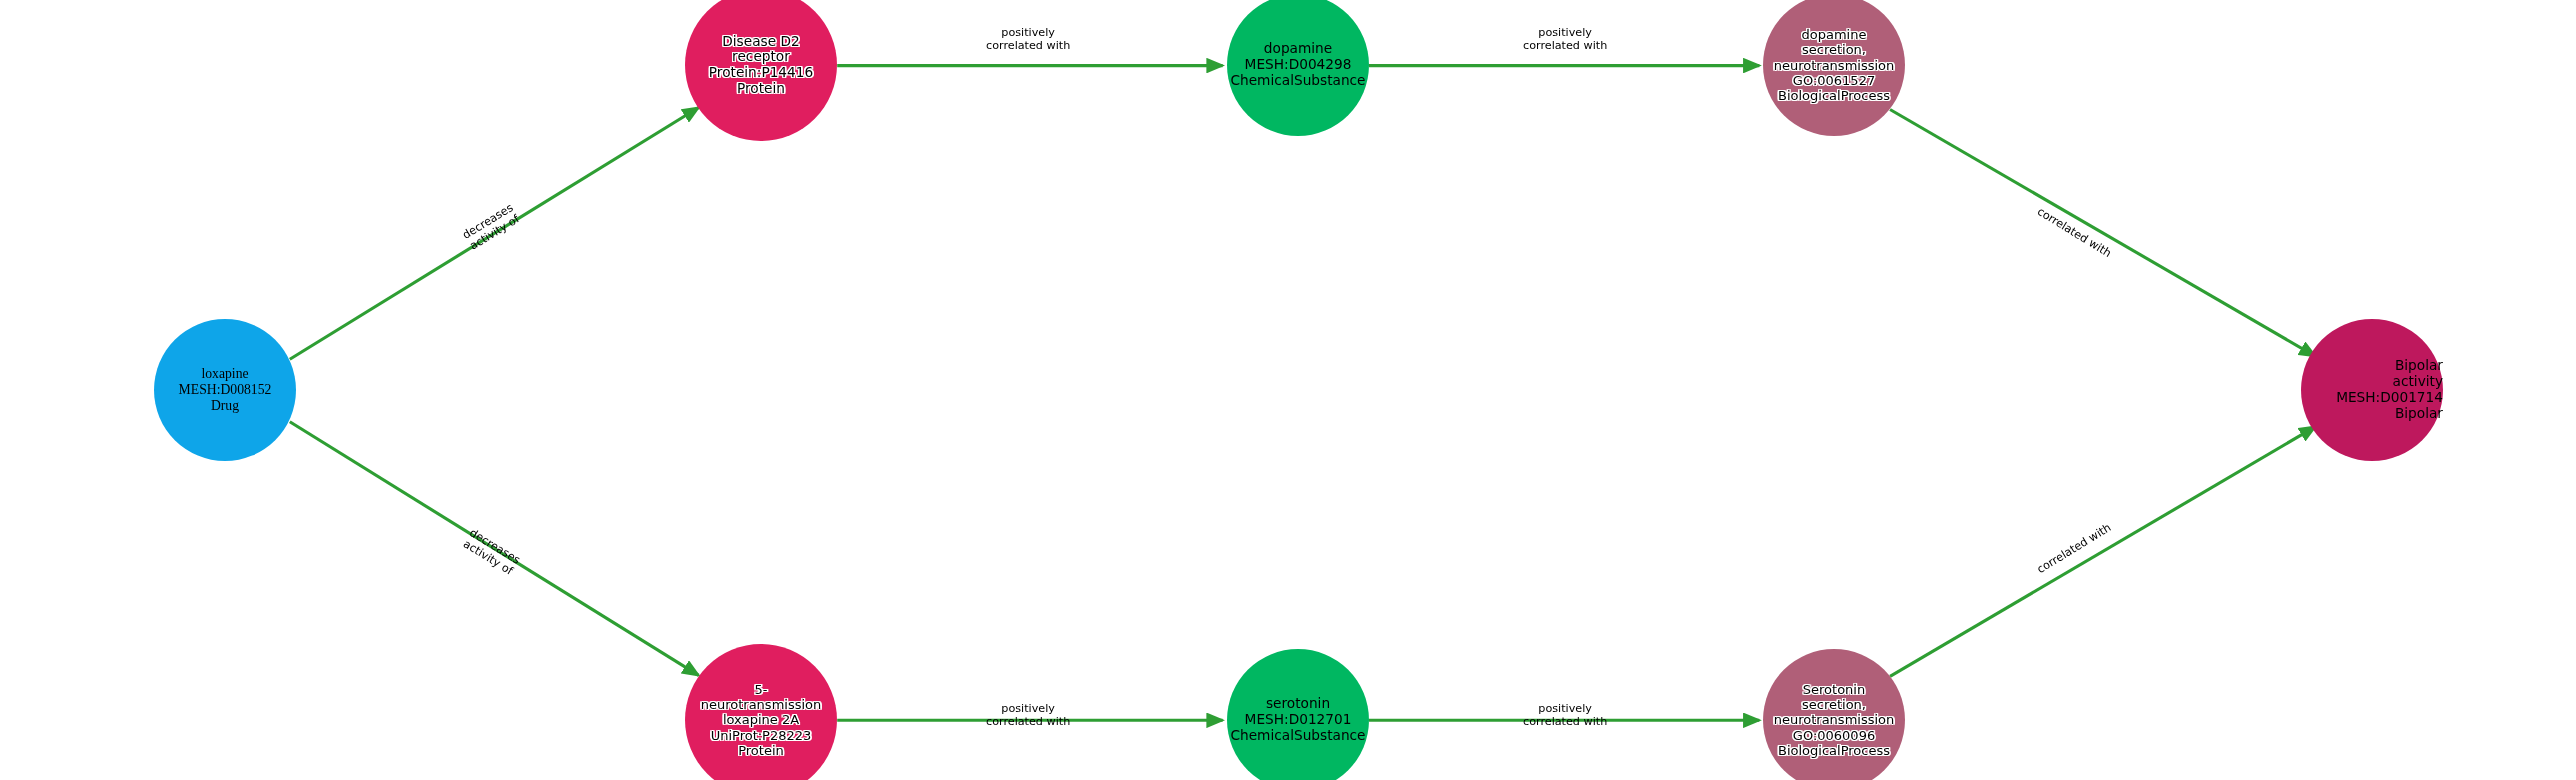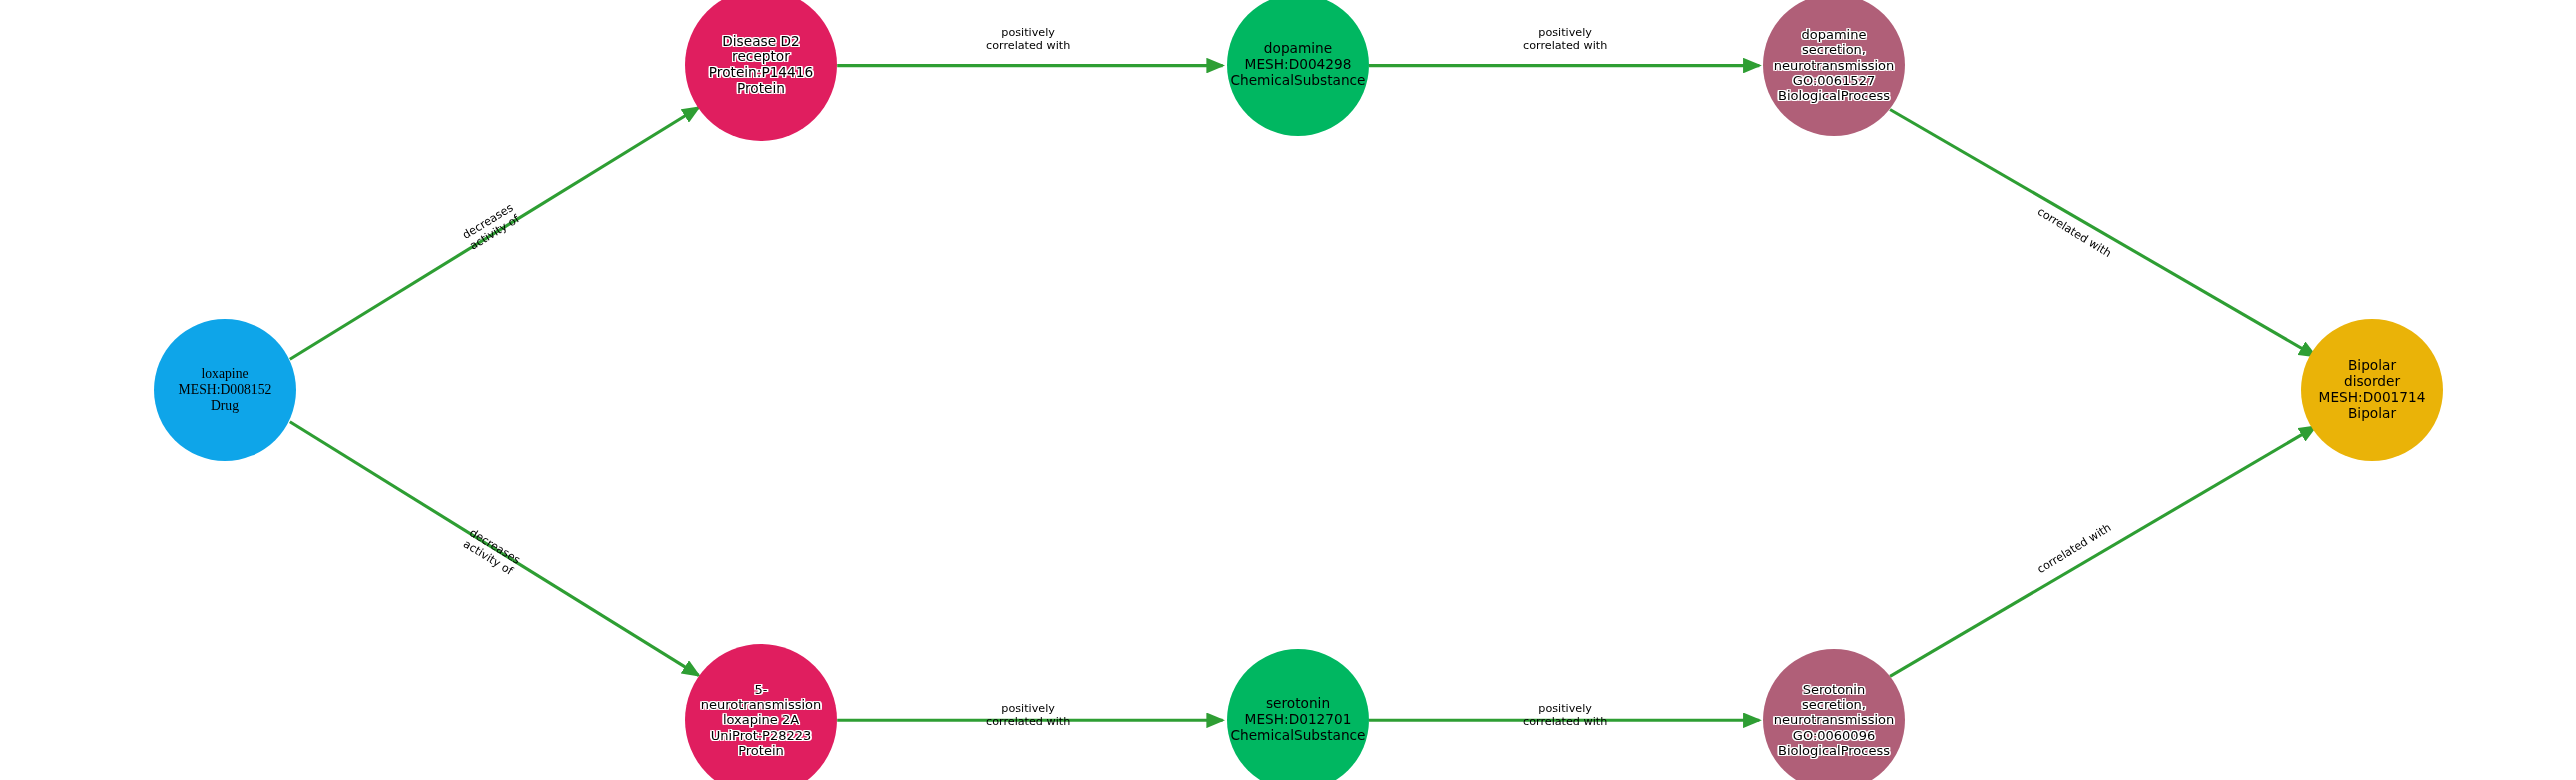--- a/index.html
+++ b/index.html
@@ -109,23 +109,23 @@
         <span class="node-line">MESH:D004298</span>
         <span class="node-line">ChemicalSubstance</span>
       </div>
       <div class="node outlined" title="dopamine secretion, neurotransmission GO:0061527 BiologicalProcess" style="left: 1763px; top: -5.9px; width: 142px; height: 142px; background: rgb(176, 95, 120); font-size: 13px;">
         <span class="node-line">dopamine</span>
         <span class="node-line">secretion,</span>
         <span class="node-line">neurotransmission</span>
         <span class="node-line">GO:0061527</span>
         <span class="node-line">BiologicalProcess</span>
       </div>
-      <div class="node plain" title="Bipolar disorder MESH:D001714 Disease" style="left: 2301px; top: 319px; width: 142px; height: 142px; background: #eab308; font-size: 13.7px;">
+      <div class="node plain" title="Bipolar disorder MESH:D001714 Disease" style="left: 2301px; top: 319px; width: 142px; height: 142px; background: #be185d; font-size: 13.7px; align-items: flex-end;">
         <span class="node-line">Bipolar</span>
-        <span class="node-line">disorder</span>
+        <span class="node-line">activity</span>
         <span class="node-line">MESH:D001714</span>
         <span class="node-line">Bipolar</span>
       </div>
       <div class="node outlined" title="5-hydroxytryptamine receptor 2A UniProt:P28223 Protein" style="left: 685px; top: 644px; width: 152px; height: 152px; background: rgb(224, 30, 95); font-size: 13px;">
         <span class="node-line">5-</span>
         <span class="node-line">neurotransmission</span>
         <span class="node-line">loxapine 2A</span>
         <span class="node-line">UniProt:P28223</span>
         <span class="node-line">Protein</span>
       </div>

